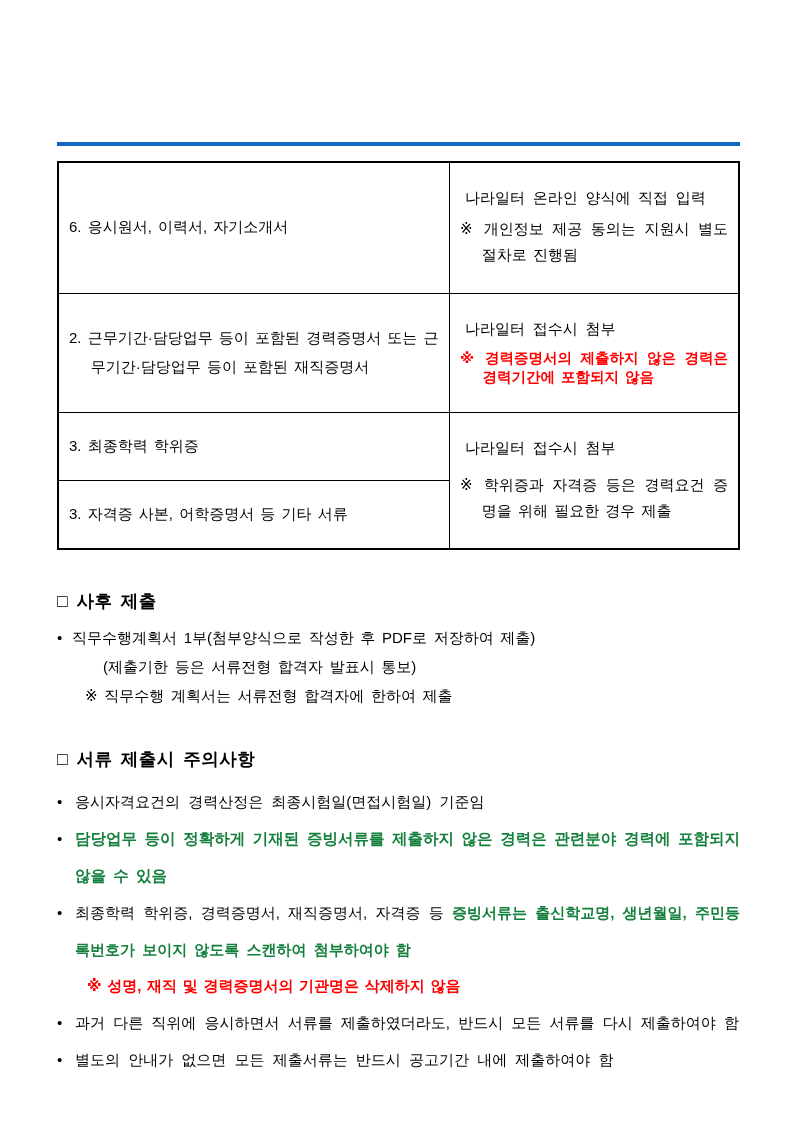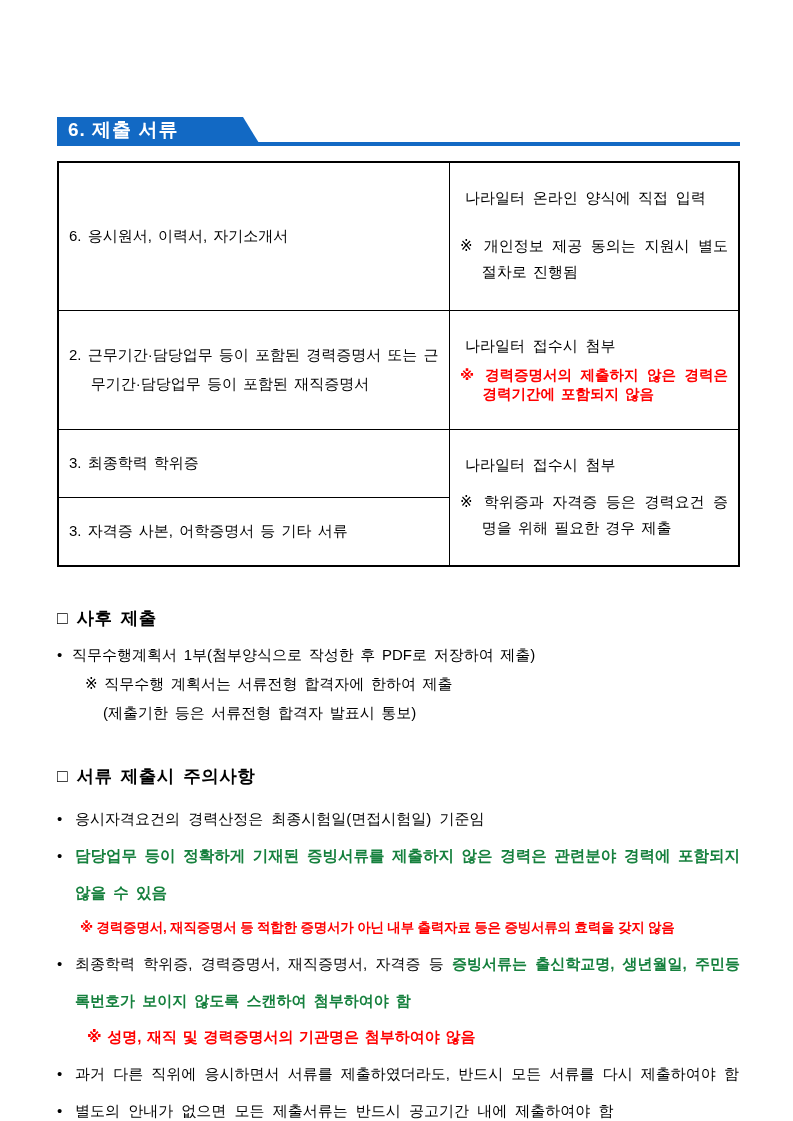--- a/index.html
+++ b/index.html
@@ -56,21 +56,21 @@
   }
   td.col-left  { width: 57.5%; word-spacing: 2px; }
   td.col-right { width: 42.5%; }
   .row1 { height: 90px; }
   .row2 { height: 97px; }
   .row3 { height: 45px; }
   .row4 { height: 56px; }
   .hang { padding-left: 1.45em; text-indent: -1.45em; line-height: 1.9; }
   .cell-main { padding-left: 5px; word-spacing: 3.5px; line-height: 1.4; }
   .cell-note {
-    margin-top: 25px; padding-left: 1.45em; text-indent: -1.45em;
+    margin-top: 8px; padding-left: 1.45em; text-indent: -1.45em;
     line-height: 1.75; word-spacing: 2px; text-align: justify;
   }
   .cell-note-red {
     margin-top: 10px; color: #f00; font-weight: bold;
     font-size: 14.5px; line-height: 1.35;
     padding-left: 1.55em; text-indent: -1.55em;
     text-align: justify; word-spacing: 2px;
   }
   .merged-note { margin-top: 14px; }
 
@@ -103,21 +103,20 @@
   .mixed-para { word-spacing: 3px; }
 </style>
 </head>
 <body>
 
 <div class="page">
   <div class="content">
 
     <div class="banner">
       <div class="banner-line"></div>
-      <div class="banner-box">6. 제출 서류</div>
     </div>
 
 
     <table class="doc-table">
       <tbody>
         <tr class="row1">
           <td class="col-left">6. 응시원서, 이력서, 자기소개서</td>
           <td class="col-right">
             <div class="cell-main">나라일터 온라인 양식에 직접 입력</div>
             <div class="cell-note">※ 개인정보 제공 동의는 지원시 별도 절차로 진행됨</div>
@@ -144,45 +143,44 @@
         </tr>
       </tbody>
     </table>
 
     <div class="sec-heading h-post">□ 사후 제출</div>
     <div class="post-block">
       <div class="post-line post-bullet">
         <span class="bl">•</span>
         <span class="tx">직무수행계획서 1부(첨부양식으로 작성한 후 PDF로 저장하여 제출)</span>
       </div>
+      <div class="post-line post-note2">(제출기한 등은 서류전형 합격자 발표시 통보)</div>
       <div class="post-line post-note">※ 직무수행 계획서는 서류전형 합격자에 한하여 제출</div>
-      <div class="post-line post-note2">(제출기한 등은 서류전형 합격자 발표시 통보)</div>
     </div>
 
     <div class="sec-heading h-caution">□ 서류 제출시 주의사항</div>
     <div class="caution-block">
 
       <div class="c-item">
         <span class="bl">•</span>
         <span class="tx black-line">응시자격요건의 경력산정은 최종시험일(면접시험일) 기준임</span>
       </div>
 
       <div class="c-item">
         <span class="bl">•</span>
         <span class="tx just red-bold red-para">담당업무 등이 정확하게 기재된 증빙서류를 제출하지 않은 경력은 관련분야 경력에 포함되지 않을 수 있음</span>
       </div>
 
-      <div class="c-note-narrow">※ 경력증명서, 재직증명서 등 적합한 증명서가 아닌 내부 출력자료 등은 증빙서류의 효력을 갖지 않음</div>
 
       <div class="c-item">
         <span class="bl">•</span>
         <span class="tx just mixed-para"><span>최종학력 학위증, 경력증명서, 재직증명서, 자격증 등 </span><span class="red-bold">증빙서류는 출신학교명, 생년월일, 주민등록번호가 보이지 않도록 스캔하여 첨부하여야 함</span></span>
       </div>
 
-      <div class="c-note-indent">※ 성명, 재직 및 경력증명서의 기관명은 첨부하여야 않음</div>
+      <div class="c-note-indent">※ 성명, 재직 및 경력증명서의 기관명은 삭제하지 않음</div>
 
       <div class="c-item">
         <span class="bl">•</span>
         <span class="tx just black-line">과거 다른 직위에 응시하면서 서류를 제출하였더라도, 반드시 모든 서류를 다시 제출하여야 함</span>
       </div>
 
       <div class="c-item">
         <span class="bl">•</span>
         <span class="tx black-line">별도의 안내가 없으면 모든 제출서류는 반드시 공고기간 내에 제출하여야 함</span>
       </div>

